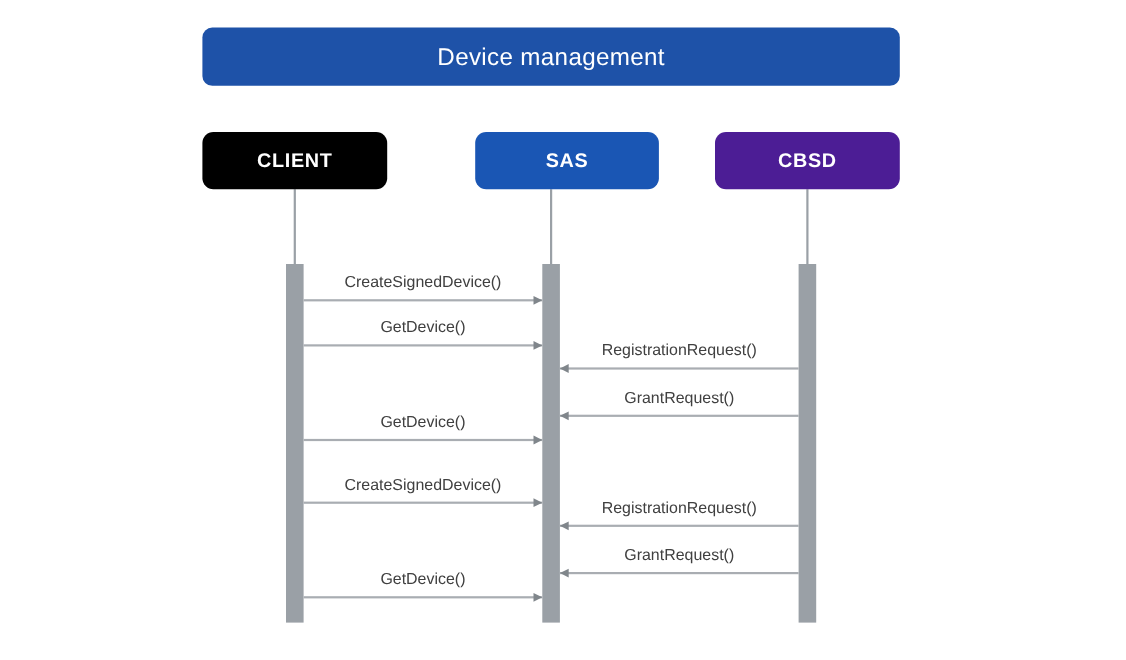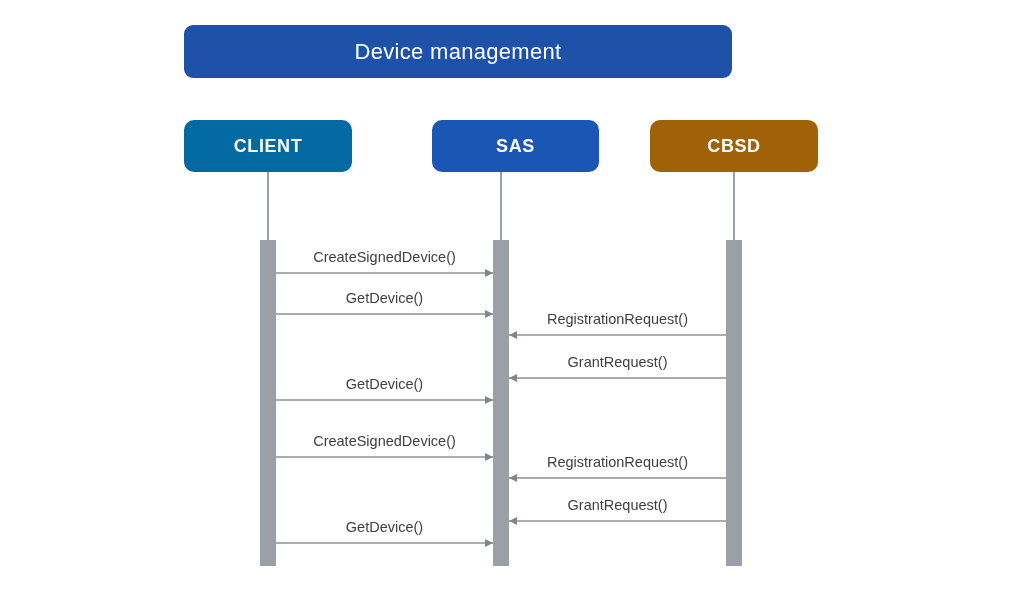--- a/index.html
+++ b/index.html
@@ -72,39 +72,39 @@
   }
   .arrowhead.left {
     left: 0;
     border-right: 8px solid #80868b;
   }
 </style>
 </head>
 <body>
 
 <div id="stage">
-  <div class="title-banner" style="left: 184px; top: 25px; width: 548px; height: 53px; background: rgb(30, 82, 168);">
+  <div class="title-banner" style="left: 184px; top: 25px; width: 634px; height: 53px; background: rgb(30, 82, 168);">
     <span>Device management</span>
   </div>
   <div id="lifelines-layer">
       <div class="lifeline" style="left: 267px; top: 172px; height: 68px;"></div>
       <div class="activation" style="left: 260px; top: 240px; width: 16px; height: 326px;"></div>
       <div class="lifeline" style="left: 500px; top: 172px; height: 68px;"></div>
       <div class="activation" style="left: 493px; top: 240px; width: 16px; height: 326px;"></div>
       <div class="lifeline" style="left: 733px; top: 172px; height: 68px;"></div>
       <div class="activation" style="left: 726px; top: 240px; width: 16px; height: 326px;"></div>
     </div>
   <div id="actors-layer">
-      <div class="actor-box" style="left: 184px; top: 120px; width: 168px; background: #0369a1;">
+      <div class="actor-box" style="left: 184px; top: 120px; width: 168px; background: #000000;">
         <span>CLIENT</span>
       </div>
       <div class="actor-box" style="left: 432px; top: 120px; width: 167px; background: rgb(26, 86, 180);">
         <span>SAS</span>
       </div>
-      <div class="actor-box" style="left: 650px; top: 120px; width: 168px; background: #a16207;">
+      <div class="actor-box" style="left: 650px; top: 120px; width: 168px; background: #4c1d95;">
         <span>CBSD</span>
       </div>
     </div>
   <div id="messages-layer">
       <div class="message" style="left: 276px; width: 217px; top: 272px;">
         <div class="msg-label">CreateSignedDevice()</div>
         <div class="msg-line"></div>
         <div class="arrowhead right"></div>
       </div>
       <div class="message" style="left: 276px; width: 217px; top: 313px;">

